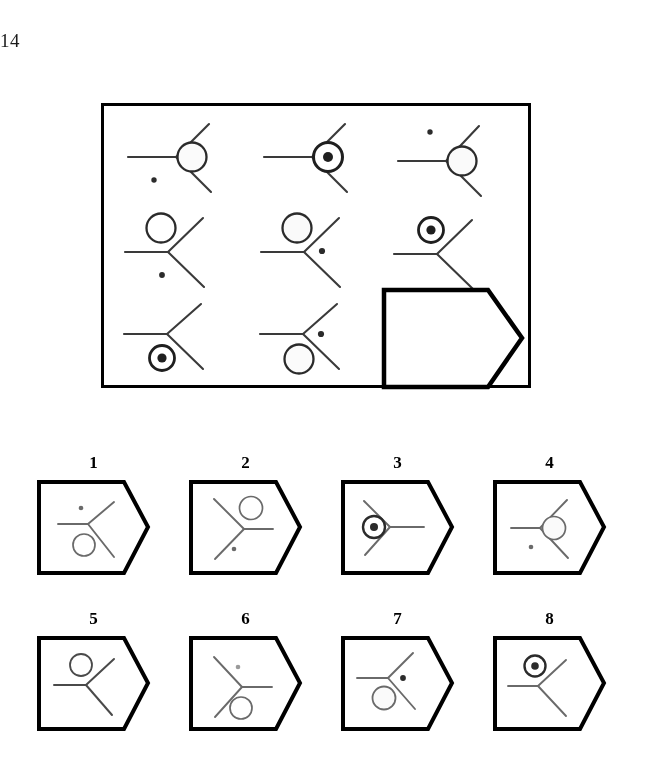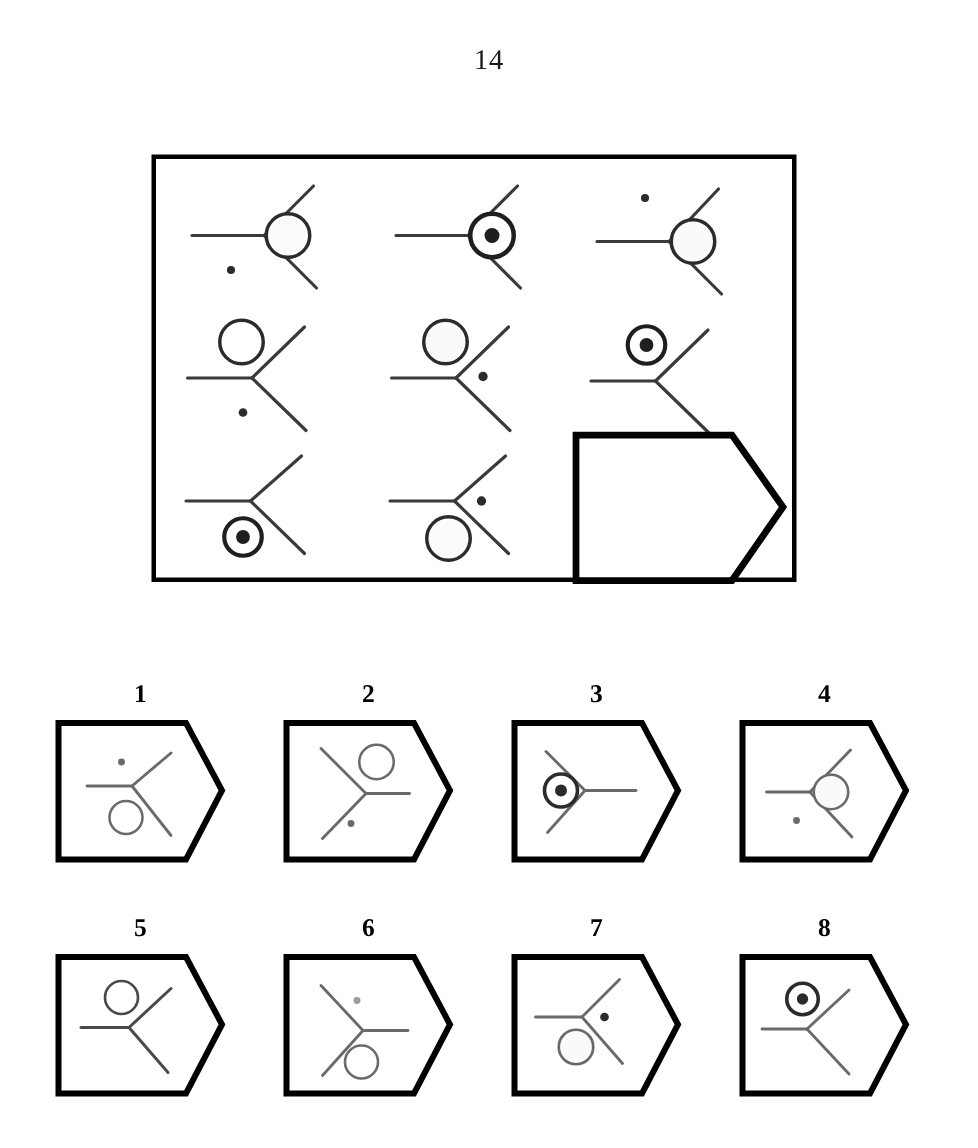--- a/index.html
+++ b/index.html
@@ -13,21 +13,20 @@
     position: relative;
     font-family: "Liberation Serif", serif;
     color: #000000;
     overflow: hidden;
   }
   #page-number {
     position: absolute;
     left: 0;
     top: 30px;
     width: 652px;
-    text-align: center;
     font-family: "Liberation Serif", serif;
     font-size: 19px;
     color: #1a1a1a;
     letter-spacing: 0.5px;
   }
   
   #matrix-panel {
     position: absolute;
     left: 101px;
     top: 103px;

